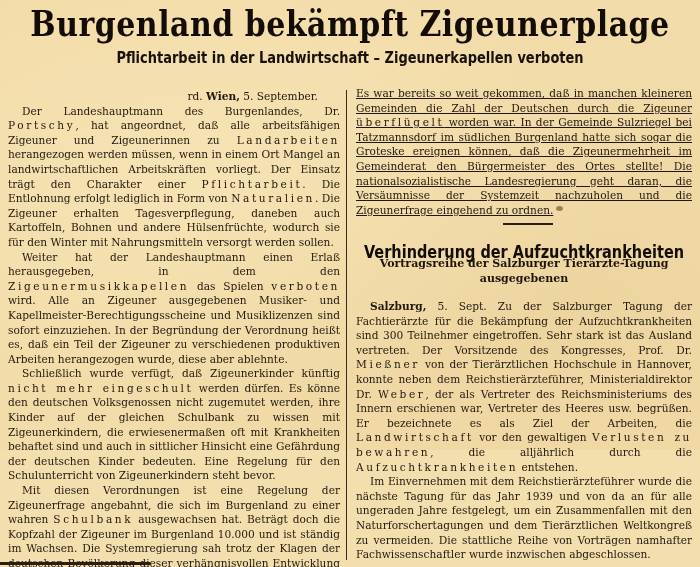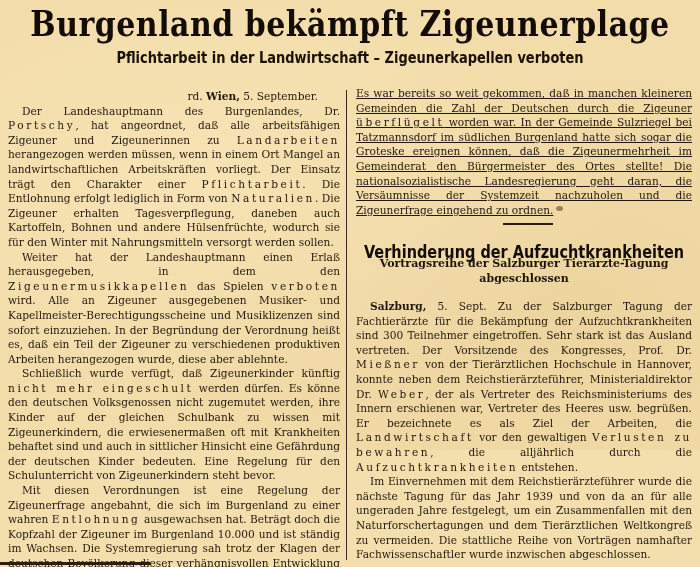--- a/index.html
+++ b/index.html
@@ -166,39 +166,39 @@
 
     <p>
       <span>Weiter hat der Landeshauptmann einen Erlaß herausgegeben, in dem den </span><span class="sp">Zigeunermusikkapellen</span><span> das Spielen </span><span class="sp">verboten</span><span> wird. Alle an Zigeuner ausgegebenen Musiker- und Kapellmeister-Berechtigungsscheine und Musiklizenzen sind sofort einzuziehen. In der Begründung der Verordnung heißt es, daß ein Teil der Zigeuner zu verschiedenen produktiven Arbeiten herangezogen wurde, diese aber ablehnte.</span>
     </p>
 
     <p>
       <span>Schließlich wurde verfügt, daß Zigeunerkinder künftig </span><span class="sp">nicht mehr eingeschult</span><span> werden dürfen. Es könne den deutschen Volksgenossen nicht zugemutet werden, ihre Kinder auf der gleichen Schulbank zu wissen mit Zigeunerkindern, die erwiesenermaßen oft mit Krankheiten behaftet sind und auch in sittlicher Hinsicht eine Gefährdung der deutschen Kinder bedeuten. Eine Regelung für den Schulunterricht von Zigeunerkindern steht bevor.</span>
     </p>
 
     <p>
-      <span>Mit diesen Verordnungen ist eine Regelung der Zigeunerfrage angebahnt, die sich im Burgenland zu einer wahren </span><span class="sp">Entlohnung</span><span> ausgewachsen hat. Beträgt doch die Kopfzahl der Zigeuner im Burgenland 10.000 und ist ständig im Wachsen. Die Systemregierung sah trotz der Klagen der deutschen Bevölkerung dieser verhängnisvollen Entwicklung untätig zu.</span>
+      <span>Mit diesen Verordnungen ist eine Regelung der Zigeunerfrage angebahnt, die sich im Burgenland zu einer wahren </span><span class="sp">Schulbank</span><span> ausgewachsen hat. Beträgt doch die Kopfzahl der Zigeuner im Burgenland 10.000 und ist ständig im Wachsen. Die Systemregierung sah trotz der Klagen der deutschen Bevölkerung dieser verhängnisvollen Entwicklung untätig zu.</span>
     </p>
   </div>
 
   <div class="col-divider"></div>
 
   <div class="col col-right">
     <p class="noindent">
       <span>Es war bereits so weit gekommen, daß in manchen kleineren Gemeinden die Zahl der Deutschen durch die Zigeuner </span><span class="sp">überflügelt</span><span> worden war. In der Gemeinde Sulzriegel bei Tatzmannsdorf im südlichen Burgenland hatte sich sogar die Groteske ereignen können, daß die Zigeunermehrheit im Gemeinderat den Bürgermeister des Ortes stellte! Die nationalsozialistische Landesregierung geht daran, die Versäumnisse der Systemzeit nachzuholen und die Zigeunerfrage eingehend zu ordnen.</span>
     </p>
   </div>
 
   <div class="stain"></div>
   <div class="short-rule"></div>
 
   <div class="art2-title">Verhinderung der Aufzuchtkrankheiten</div>
   <div class="art2-sub">
     <div>Vortragsreihe der Salzburger Tierärzte-Tagung</div>
-    <div>abgeschlossen</div>
+    <div>ausgegebenen</div>
   </div>
 
   <div class="col col-right2">
     <p>
       <span class="lead">Salzburg,</span><span> 5. Sept. Zu der Salzburger Tagung der Fachtierärzte für die Bekämpfung der Aufzuchtkrankheiten sind 300 Teilnehmer eingetroffen. Sehr stark ist das Ausland vertreten. Der Vorsitzende des Kongresses, Prof. Dr. </span><span class="sp">Mießner</span><span> von der Tierärztlichen Hochschule in Hannover, konnte neben dem Reichstierärzteführer, Ministerialdirektor Dr. </span><span class="sp">Weber</span><span>, der als Vertreter des Reichsministeriums des Innern erschienen war, Vertreter des Heeres usw. begrüßen. Er bezeichnete es als Ziel der Arbeiten, die </span><span class="sp">Landwirtschaft</span><span> vor den gewaltigen </span><span class="sp">Verlusten zu bewahren</span><span>, die alljährlich durch die </span><span class="sp">Aufzuchtkrankheiten</span><span> entstehen.</span>
     </p>
     <p>
       <span>Im Einvernehmen mit dem Reichstierärzteführer wurde die nächste Tagung für das Jahr 1939 und von da an für alle ungeraden Jahre festgelegt, um ein Zusammenfallen mit den Naturforschertagungen und dem Tierärztlichen Weltkongreß zu vermeiden. Die stattliche Reihe von Vorträgen namhafter Fachwissenschaftler wurde inzwischen abgeschlossen.</span>
     </p>
   </div>

